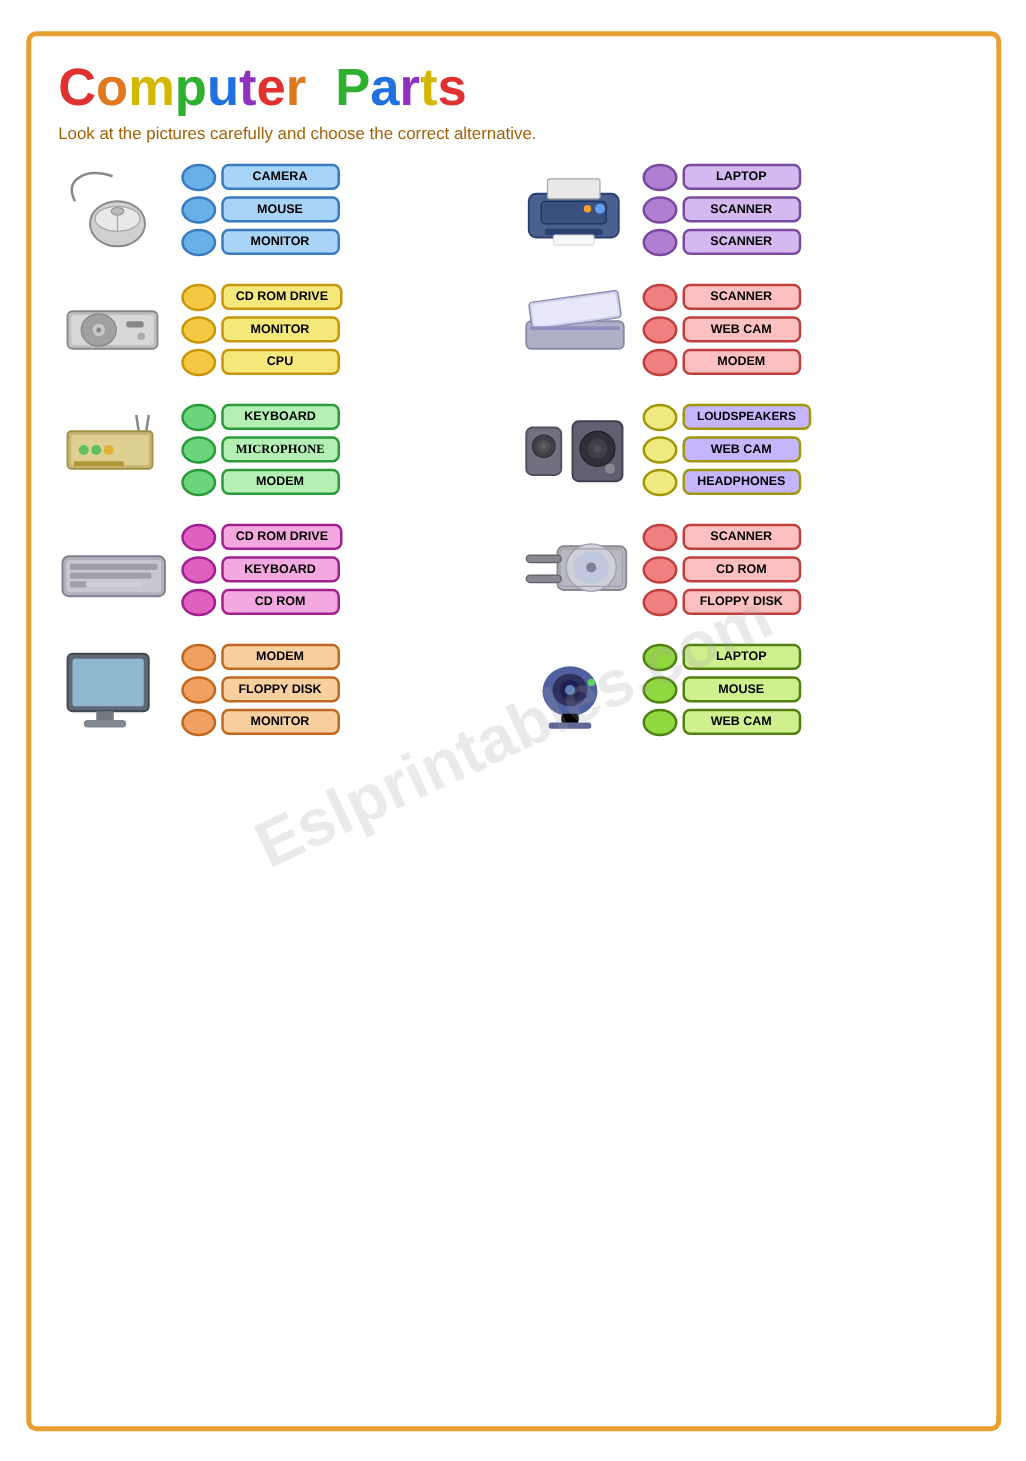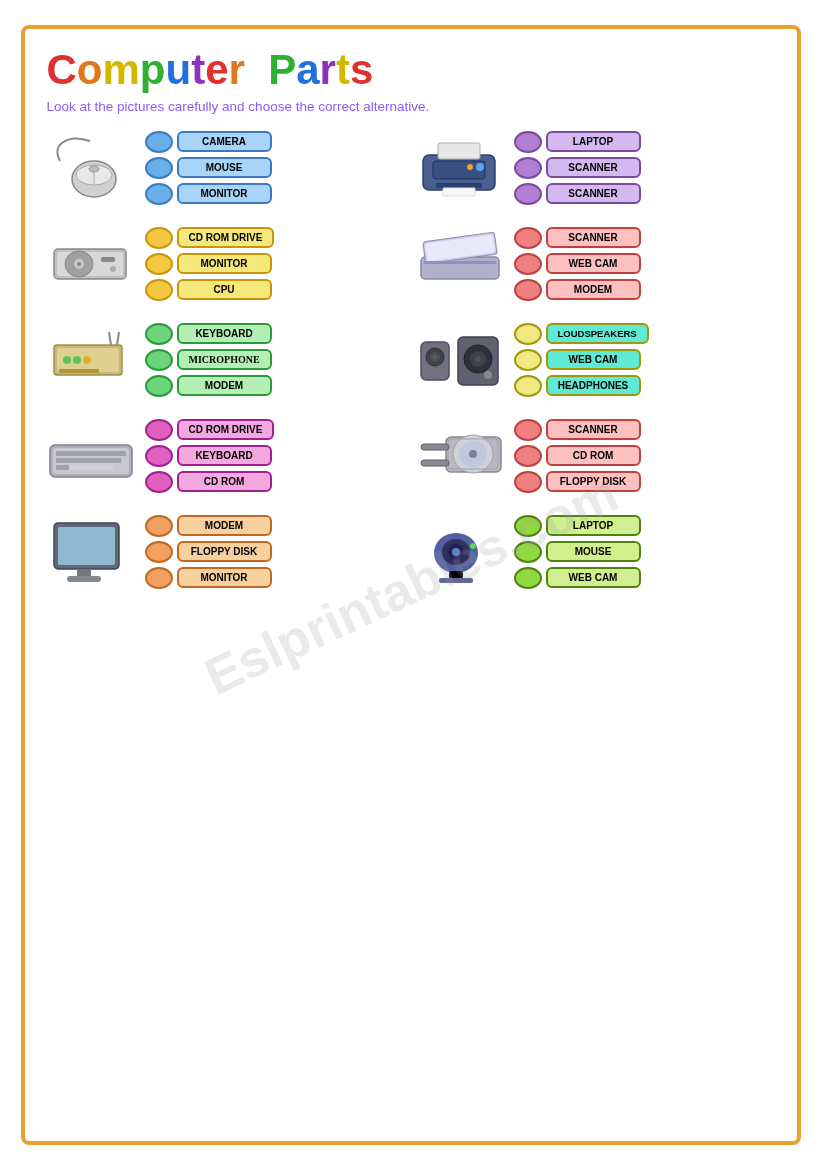--- a/index.html
+++ b/index.html
@@ -26,21 +26,21 @@
       font-size: 42px;
       font-weight: bold;
       font-family: Liberation Sans, sans-serif;
       margin-bottom: 6px;
       line-height: 1.1;
     }
     .title span { display: inline-block; }
     .subtitle {
       font-size: 13.5px;
       margin-bottom: 14px;
-      color: #8b5cf6;
+      color: #a16207;
     }
     .grid {
       display: grid;
       grid-template-columns: 1fr 1fr;
       gap: 16px 10px;
     }
     .item {
       display: flex;
       align-items: center;
       gap: 8px;
@@ -91,21 +91,21 @@
     .green-box { background: #b4f0b4; border-color: #2a9a3a; }
     .pink-oval { background: #f08080; border-color: #c04040; }
     .pink-box { background: #fcc0c0; border-color: #c04040; }
     .magenta-oval { background: #e060c0; border-color: #a02090; }
     .magenta-box { background: #f4a8e0; border-color: #a02090; }
     .orange-oval { background: #f0a060; border-color: #c06820; }
     .orange-box { background: #f8d0a0; border-color: #c06820; }
     .limegreen-oval { background: #90d840; border-color: #508010; }
     .limegreen-box { background: #d0f090; border-color: #508010; }
     .light-yellow-oval { background: #f0e880; border-color: #a0980a; }
-    .light-yellow-box { background: #5eead4; border-color: #a0980a; }
+    .light-yellow-box { background: #c4b5fd; border-color: #a0980a; }
 
     
     svg { overflow: visible; }
 
     .watermark {
       position: absolute;
       top: 50%;
       left: 50%;
       transform: translate(-50%, -50%) rotate(-25deg);
       font-size: 52px;

